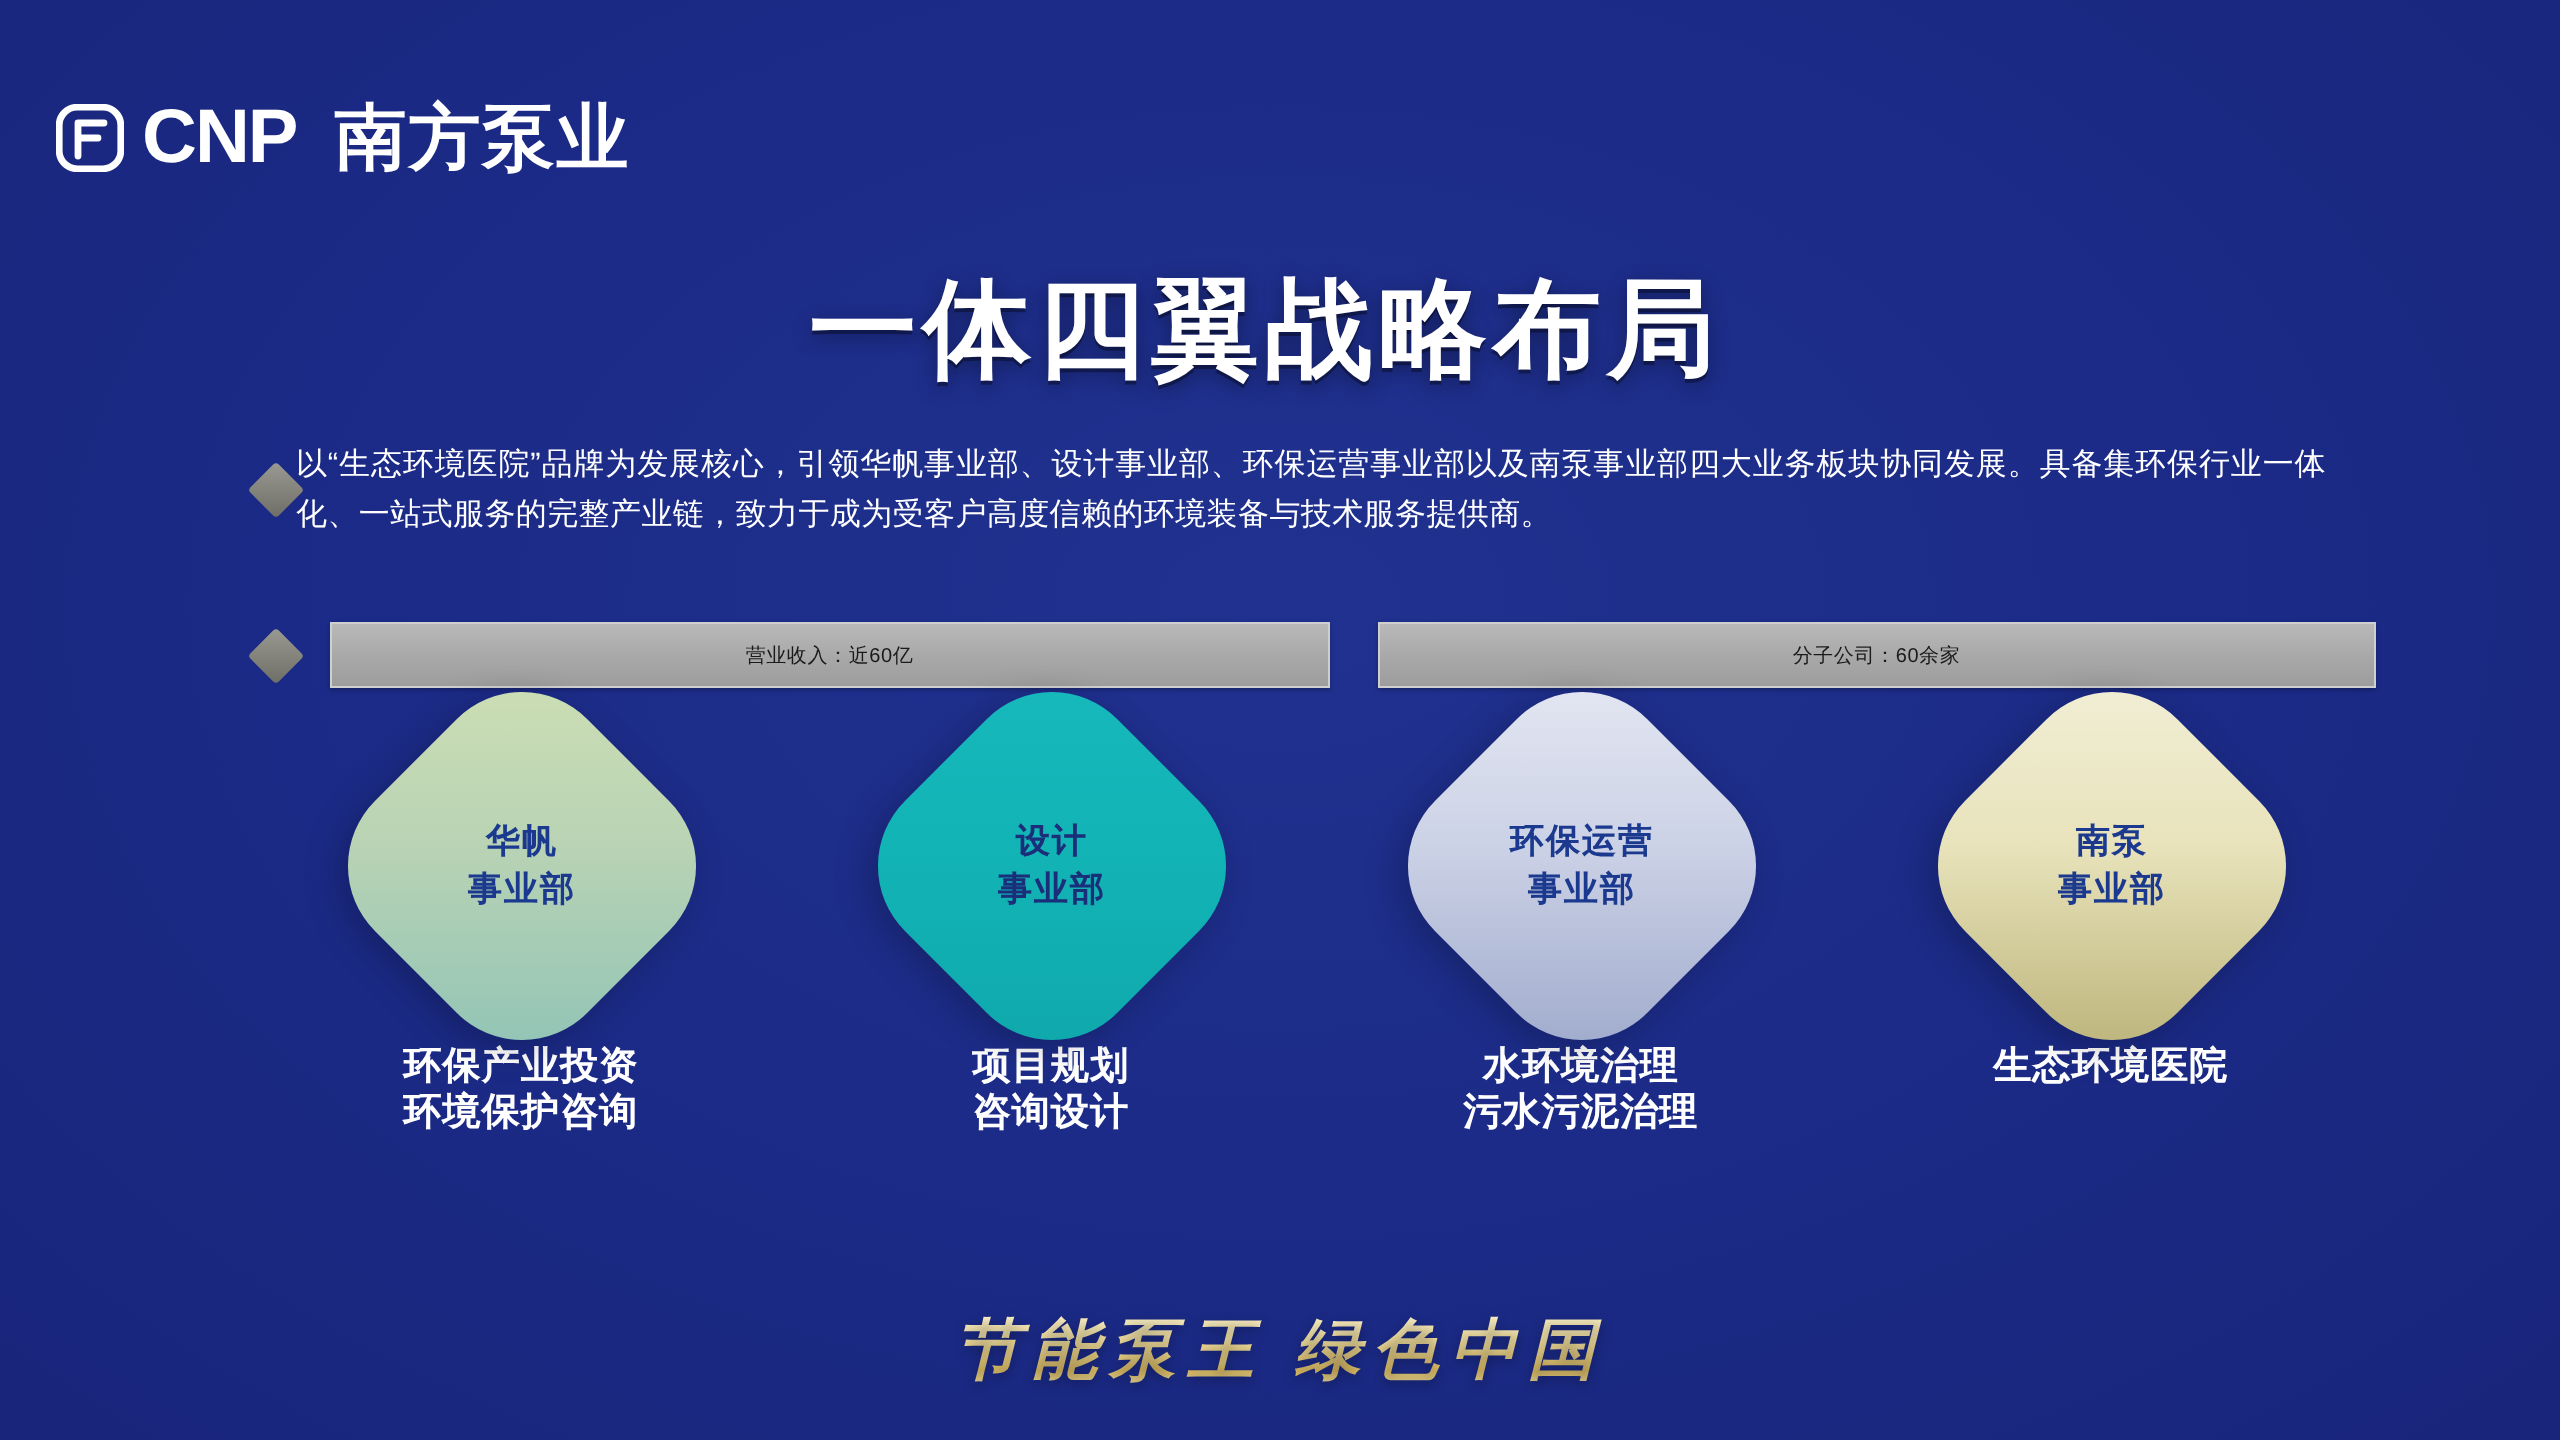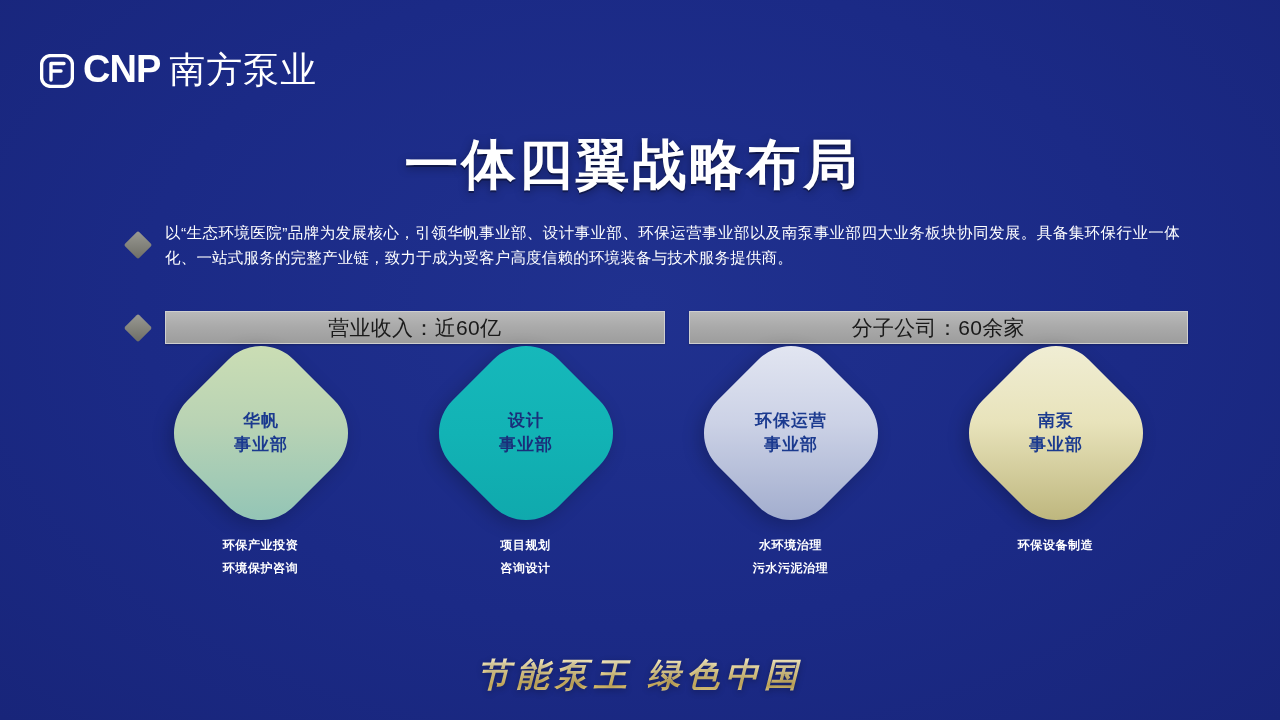--- a/index.html
+++ b/index.html
@@ -6,62 +6,62 @@
   body{
     width:1280px;height:720px;overflow:hidden;
     background:#1b2a86;
     font-family:"Liberation Sans","DejaVu Sans",sans-serif;
     -webkit-font-smoothing:antialiased;
   }
   .slide{position:relative;width:1280px;height:720px;overflow:hidden;
     background:radial-gradient(ellipse at 50% 42%, #20318f 0%, #1b2a86 55%, #18257a 100%);}
 
   
-  .logo{position:absolute;left:40px;top:50px;display:flex;align-items:flex-end;gap:9px;}
+  .logo{position:absolute;left:28px;top:50px;display:flex;align-items:center;gap:9px;}
   .logo-mark{width:34px;height:34px;flex:0 0 auto;}
   .logo-cnp{font-size:38px;font-weight:bold;color:#ffffff;letter-spacing:-1px;line-height:1;}
-  .logo-cn{font-size:36px;font-weight:normal;color:#ffffff;line-height:1;letter-spacing:1px;}
+  .logo-cn{font-size:36px;font-weight:bold;color:#ffffff;line-height:1;margin-left:10px;letter-spacing:1px;}
 
   
   .title{position:absolute;left:0;right:15px;top:129px;text-align:center;
     font-size:54px;font-weight:bold;color:#ffffff;letter-spacing:3px;
     text-shadow:0 2px 0 rgba(0,0,0,.35), 0 3px 10px rgba(0,0,0,.35);}
 
   
   .intro-row{position:absolute;left:128px;top:220px;width:1060px;display:flex;align-items:center;}
   .diamond{width:20px;height:20px;background:linear-gradient(135deg,#9a9a93,#6e6e66);
     transform:rotate(45deg);flex:0 0 auto;border-radius:2px;}
-  .intro-text{margin-left:17px;width:1015px;font-size:15.5px;line-height:25px;color:#ffffff;
+  .intro-text{width:1015px;font-size:15.5px;line-height:25px;color:#ffffff;
     text-align:justify;letter-spacing:.2px;}
 
   
   .stats-row{position:absolute;left:128px;top:311px;width:1060px;display:flex;align-items:center;}
   .stats-row .diamond{margin-right:17px;}
   .stats{display:flex;flex:1 1 auto;gap:24px;}
   .stat{flex:1 1 0;height:31px;display:flex;align-items:center;justify-content:center;
     background:linear-gradient(180deg,#b9b9b9 0%,#a9a9a9 50%,#9d9d9d 100%);
     border:1px solid #cfcfcf;
-    color:#1a1a1a;font-size:21px;letter-spacing:.3px;
+    color:#1a1a1a;font-size:10px;letter-spacing:.3px;
     box-shadow:0 1px 2px rgba(0,0,0,.25);}
 
   
   .cards{position:absolute;left:128px;top:358px;width:1060px;display:flex;}
   .card{flex:1 1 0;display:flex;flex-direction:column;align-items:center;}
   .blob{width:150px;height:150px;border-radius:46px;transform:rotate(45deg);
     display:flex;align-items:center;justify-content:center;
     box-shadow:0 6px 18px rgba(0,0,0,.22);}
   .blob-inner{transform:rotate(-45deg);text-align:center;
     font-size:17px;font-weight:bold;color:#1b3a8f;line-height:24px;letter-spacing:1px;}
   .b1{background:linear-gradient(135deg,#cfe0b4 0%,#b9d3b4 45%,#8cc2b6 100%);}
   .b2{background:linear-gradient(135deg,#17b9bc 0%,#12b3b5 50%,#0fa7ab 100%);}
   .b3{background:linear-gradient(135deg,#e7eaf4 0%,#ccd2e6 45%,#9aa6c9 100%);}
   .b4{background:linear-gradient(135deg,#f2f0da 0%,#e8e3bb 45%,#b6ae72 100%);}
   .b2 .blob-inner{color:#1a2e7a;}
 
-  .caption{margin-top:26px;text-align:center;color:#ffffff;font-size:12px;font-weight:bold;
+  .caption{margin-top:14px;text-align:center;color:#ffffff;font-size:19px;font-weight:bold;
     line-height:23px;letter-spacing:.6px;}
 
   
   .slogan{position:absolute;left:0;right:0;bottom:22px;text-align:center;
     font-family:"Liberation Serif","DejaVu Serif",serif;
     font-size:33px;font-weight:bold;font-style:italic;letter-spacing:6px;
     background:linear-gradient(180deg,#fff8d8 0%,#f3e0a0 38%,#d9ba63 72%,#f6eec2 100%);
     -webkit-background-clip:text;background-clip:text;color:transparent;
     text-shadow:0 2px 6px rgba(0,0,0,.28);}
 </style>
@@ -138,21 +138,21 @@
     </div>
 
     <div class="card">
       <div class="blob b4">
         <div class="blob-inner">
           <div>南泵</div>
           <div>事业部</div>
         </div>
       </div>
       <div class="caption">
-        <div>环保设备制造</div>
+        <div>生态环境医院</div>
         <div></div>
       </div>
     </div>
 
   </div>
 
   <div class="slogan">节能泵王 绿色中国</div>
 
 </div>
 

